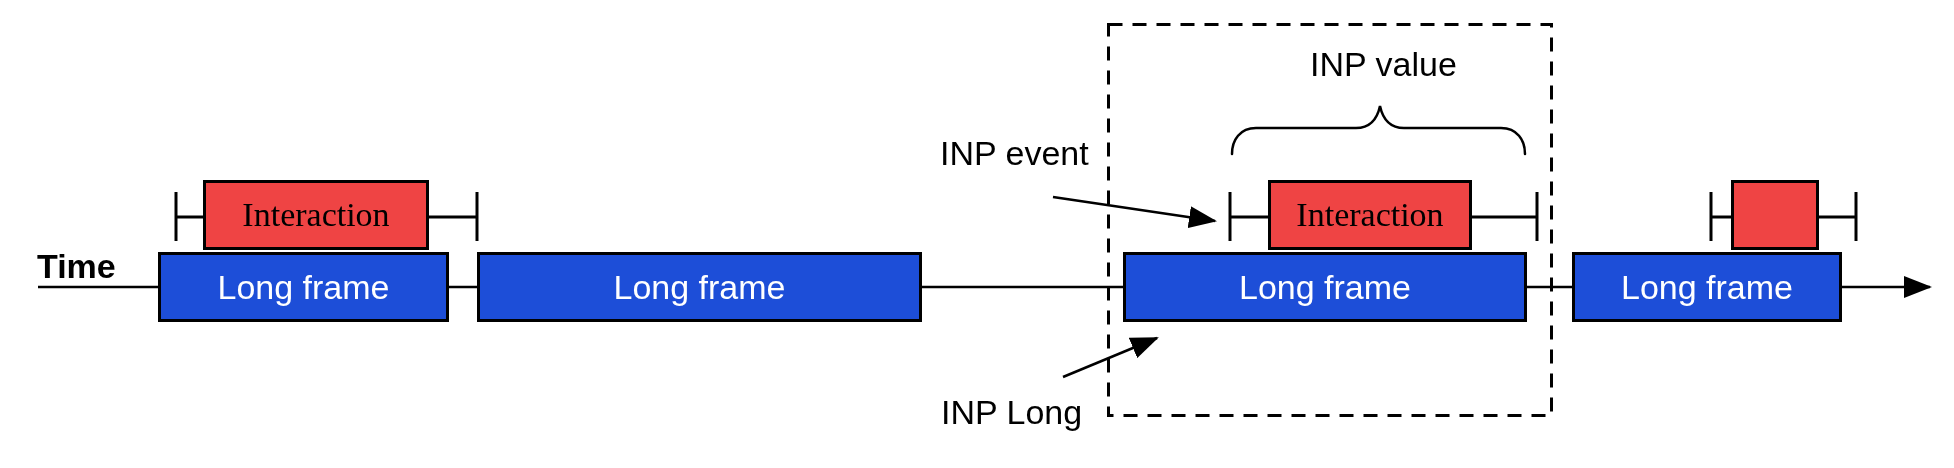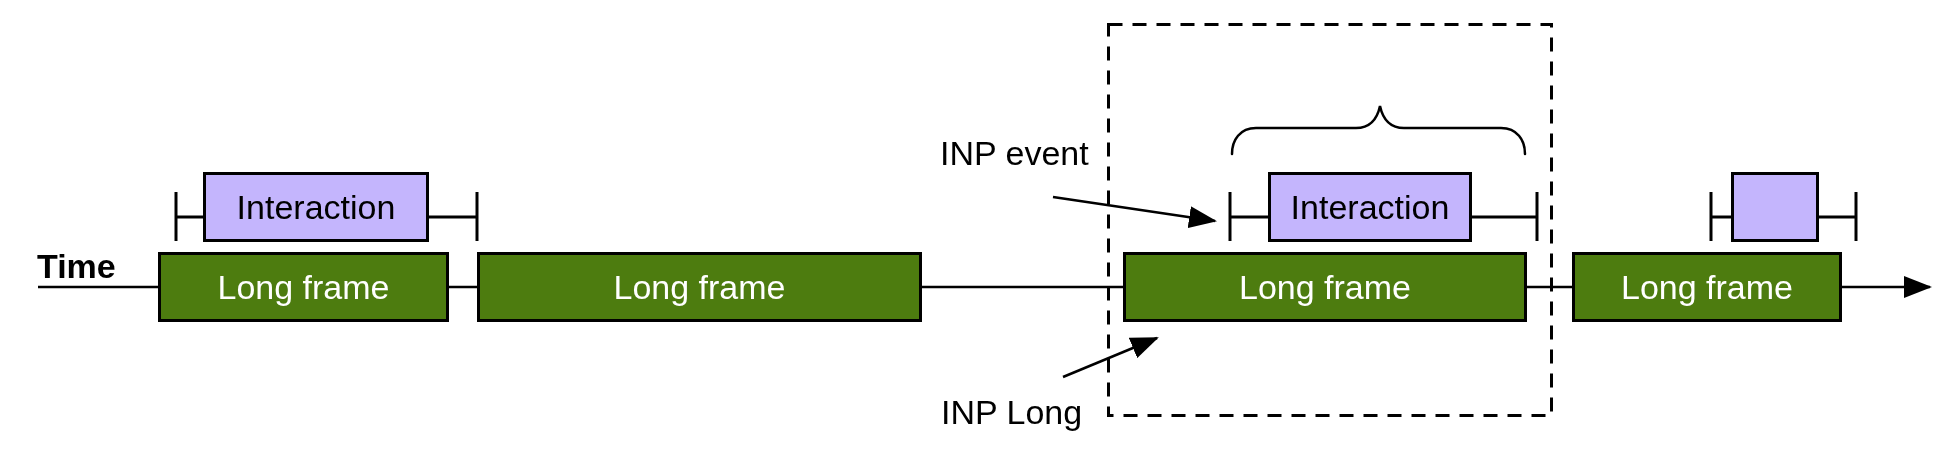--- a/index.html
+++ b/index.html
@@ -17,45 +17,46 @@
   }
   .linework {
     position: absolute;
     left: 0;
     top: 0;
   }
   .frame {
     position: absolute;
     top: 252px;
     height: 70px;
-    background: #4d7c0f;
+    background: #1d4ed8;
     border: 3px solid #000000;
     box-sizing: border-box;
     display: flex;
     align-items: center;
     justify-content: center;
     z-index: 2;
   }
   .frame .frame-label {
     color: #ffffff;
     font-size: 34px;
     line-height: 1;
     white-space: nowrap;
   }
   .interaction {
     position: absolute;
-    top: 172px;
+    top: 180px;
     height: 70px;
-    background: #c4b5fd;
+    background: #ef4444;
     border: 3px solid #000000;
     box-sizing: border-box;
     display: flex;
     align-items: center;
     justify-content: center;
     z-index: 3;
+    font-family: Liberation Serif, serif;
   }
   .interaction .interaction-label {
     color: #000000;
     font-size: 34px;
     line-height: 1;
     white-space: nowrap;
   }
   .lbl {
     position: absolute;
     color: #000000;
@@ -138,15 +139,16 @@
   </div>
   <div class="interaction" style="left:1268px; width:204px;">
     <span class="interaction-label">Interaction</span>
   </div>
   <div class="interaction" style="left:1731px; width:88px;">
     <span class="interaction-label"></span>
   </div>
 
   <div class="lbl" style="left:37px; top:249px;font-weight:bold;">Time</div>
   <div class="lbl" style="left:940px; top:136px;">INP event</div>
+  <div class="lbl" style="left:1310px; top:47px;">INP value</div>
   <div class="lbl" style="left:941px; top:395px;">INP Long</div>
 
 </div>
 
 </body></html>

